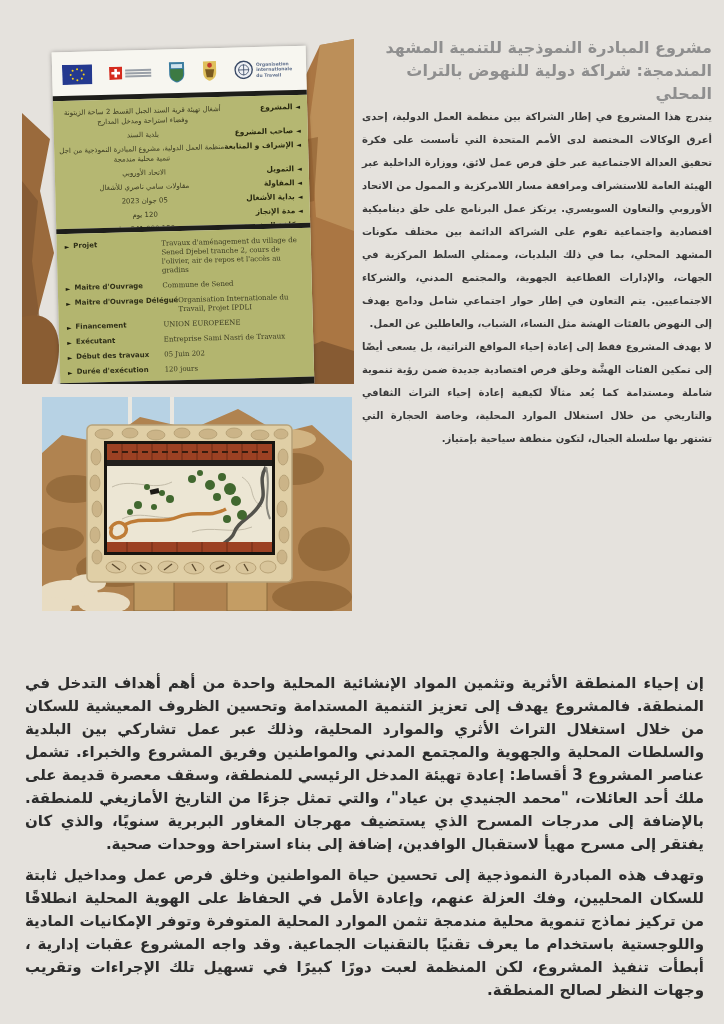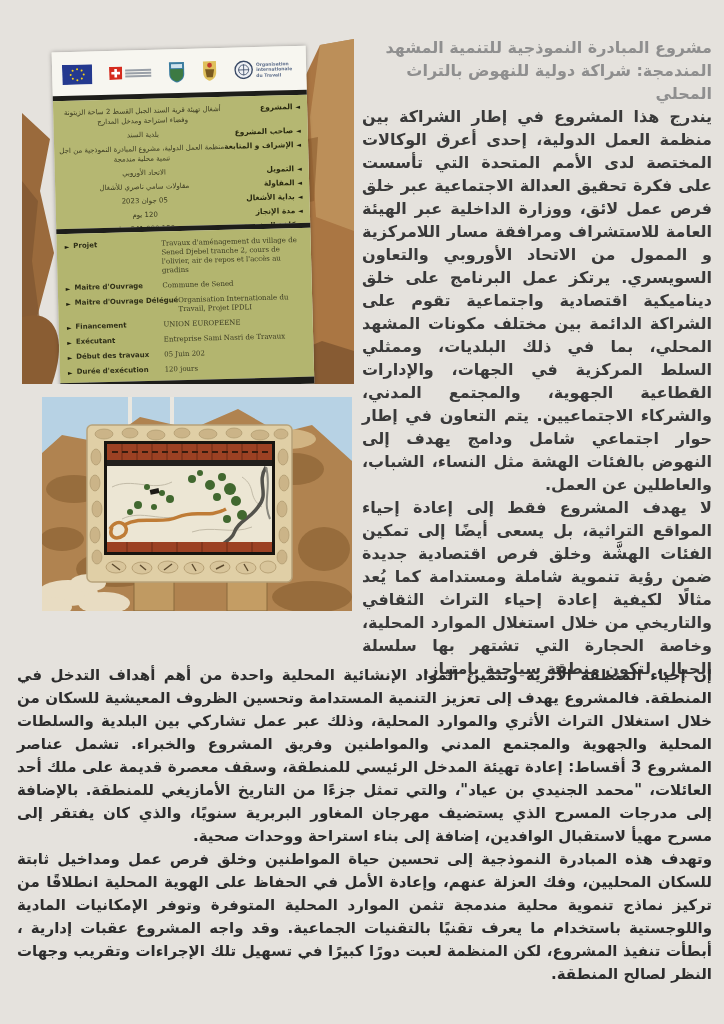--- a/index.html
+++ b/index.html
@@ -14,31 +14,31 @@
   
   .right-col{
     position:absolute;left:362px;top:36px;width:350px;
     direction:rtl;
   }
   .page-title{
     margin:0;color:#8f8f8f;font-size:16px;line-height:23px;
     font-weight:700;text-align:right;
   }
   .body-text p{
-    margin:0;color:#3a3a3a;font-size:16px;line-height:23px;
+    margin:0;color:#3a3a3a;font-size:10px;line-height:23px;
     font-weight:700;text-align:justify;
   }
 
   
   .bottom-col{
     position:absolute;left:17px;top:664px;width:695px;
     direction:rtl;
   }
   .bottom-col p{
-    margin:0;color:#2d2d2d;font-size:15px;line-height:23px;
+    margin:8px;color:#2d2d2d;font-size:15px;line-height:23px;
     font-weight:700;text-align:justify;
   }
 
   
   .photo1{
     position:absolute;left:22px;top:21px;width:332px;height:363px;
     background:linear-gradient(180deg,#cdddе9 0%,#cfdde8 0%,#d9e4ea 55%,#e0e8ec 100%);
     overflow:hidden;
   }
   .photo1 svg.rocks{position:absolute;left:0;top:0;}

